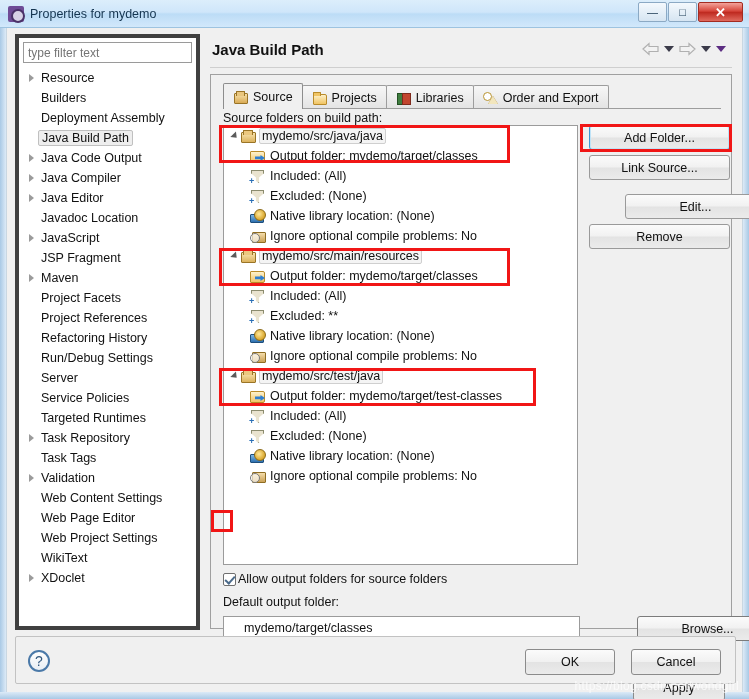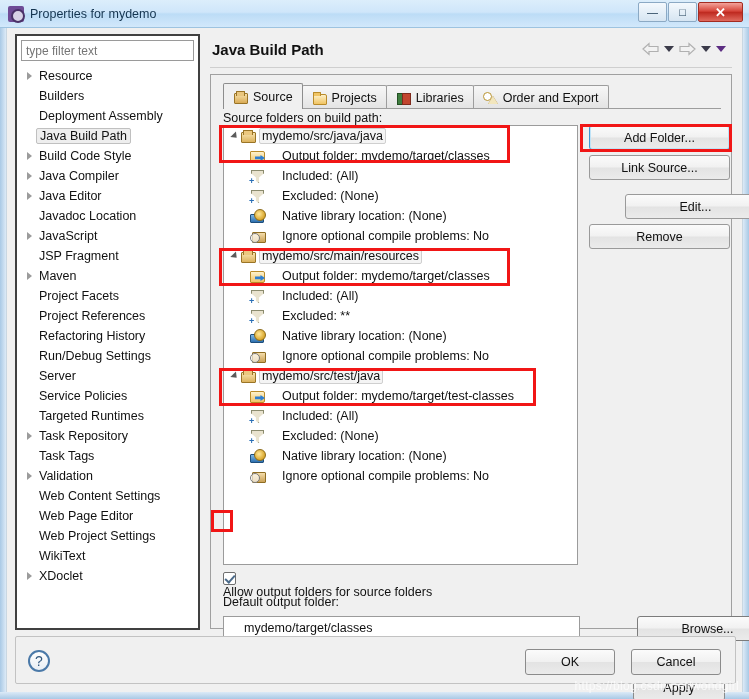--- a/index.html
+++ b/index.html
@@ -59,21 +59,21 @@
   
   #dialog {
     position:absolute; left:6px; top:28px; width:737px; height:664px;
     background:#f0f0f0;
     border-left:1px solid #c9d7e2; border-right:1px solid #c9d7e2;
   }
 
   
   #sidebar {
     position:absolute; left:8px; top:6px; width:185px; height:596px;
-    background:#ffffff; border:2px solid #404040;
+    background:#ffffff; border:4px solid #404040;
     overflow:hidden;
   }
   #filter-wrap { padding:4px 4px 0 4px; }
   #filter-input {
     width:100%; height:21px; font-size:12px; padding:1px 4px;
     border:1px solid #9a9a9a; color:#808080;
     font-family:"Liberation Sans", sans-serif; background:#fff;
     outline:none;
   }
   #tree { margin-top:5px; }
@@ -177,21 +177,21 @@
   .src-row.lvl1 { padding-left:26px; }
   .src-twisty {
     width:13px; flex:none; display:flex; align-items:center; justify-content:center;
   }
   .src-twisty::before{
     content:""; display:block;
     border-left:5px solid #5b5b5b;
     border-top:4px solid transparent; border-bottom:4px solid transparent;
     transform: rotate(45deg) translate(1px,-1px);
   }
-  .src-txt { margin-left:16px; }
+  .src-txt { margin-left:4px; }
   .src-row.rootsel .src-txt {
     background:#f4f4f4; border:1px solid #cfcfcf; border-radius:2px;
     padding:0 2px; margin-left:3px;
   }
   
   .ni { width:16px; height:14px; position:relative; flex:none; }
   .ni-srcfolder::before{content:"";position:absolute;left:1px;top:3px;width:13px;height:9px;
     background:linear-gradient(180deg,#f8e3ae,#dcb25d);border:1px solid #9a7426;border-radius:1px;}
   .ni-srcfolder::after{content:"";position:absolute;left:3px;top:1px;width:8px;height:4px;
     background:#ecc87f;border:1px solid #9a7426;border-bottom:none;border-radius:1px 1px 0 0;}
@@ -222,22 +222,22 @@
     display:flex; align-items:center; justify-content:center;
     font-family:"Liberation Sans", sans-serif;
   }
   .side-btn.focused {
     border-color:#3c9ad4;
     box-shadow: inset 0 0 0 1px #bfe3f7;
   }
 
   
   #chk-row {
-    position:absolute; left:12px; top:497px; display:flex; align-items:flex-start;
-    font-size:12.5px; color:#111;flex-direction:column;
+    position:absolute; left:12px; top:497px; display:flex; align-items:flex-end;
+    font-size:12.5px; color:#111;
   }
   .checkbox {
     width:13px; height:13px; border:1px solid #6f6f6f; background:#fff;
     border-radius:2px; position:relative; margin-right:2px; flex:none;
   }
   .checkbox.checked::after{
     content:""; position:absolute; left:3px; top:0px; width:4px; height:8px;
     border:solid #4a6a8a; border-width:0 2px 2px 0; transform:rotate(42deg);
   }
   #out-label { position:absolute; left:12px; top:520px; font-size:12.5px; color:#111; }
@@ -338,21 +338,21 @@
           <div class="tree-item">
             <span class="tw"></span>
             <span class="tree-label">Deployment Assembly</span>
           </div>
           <div class="tree-item selected">
             <span class="tw"></span>
             <span class="tree-label">Java Build Path</span>
           </div>
           <div class="tree-item">
             <span class="tw has"></span>
-            <span class="tree-label">Build Code Style</span>
+            <span class="tree-label">Java Code Output</span>
           </div>
           <div class="tree-item">
             <span class="tw has"></span>
             <span class="tree-label">Java Compiler</span>
           </div>
           <div class="tree-item">
             <span class="tw has"></span>
             <span class="tree-label">Java Editor</span>
           </div>
           <div class="tree-item">

